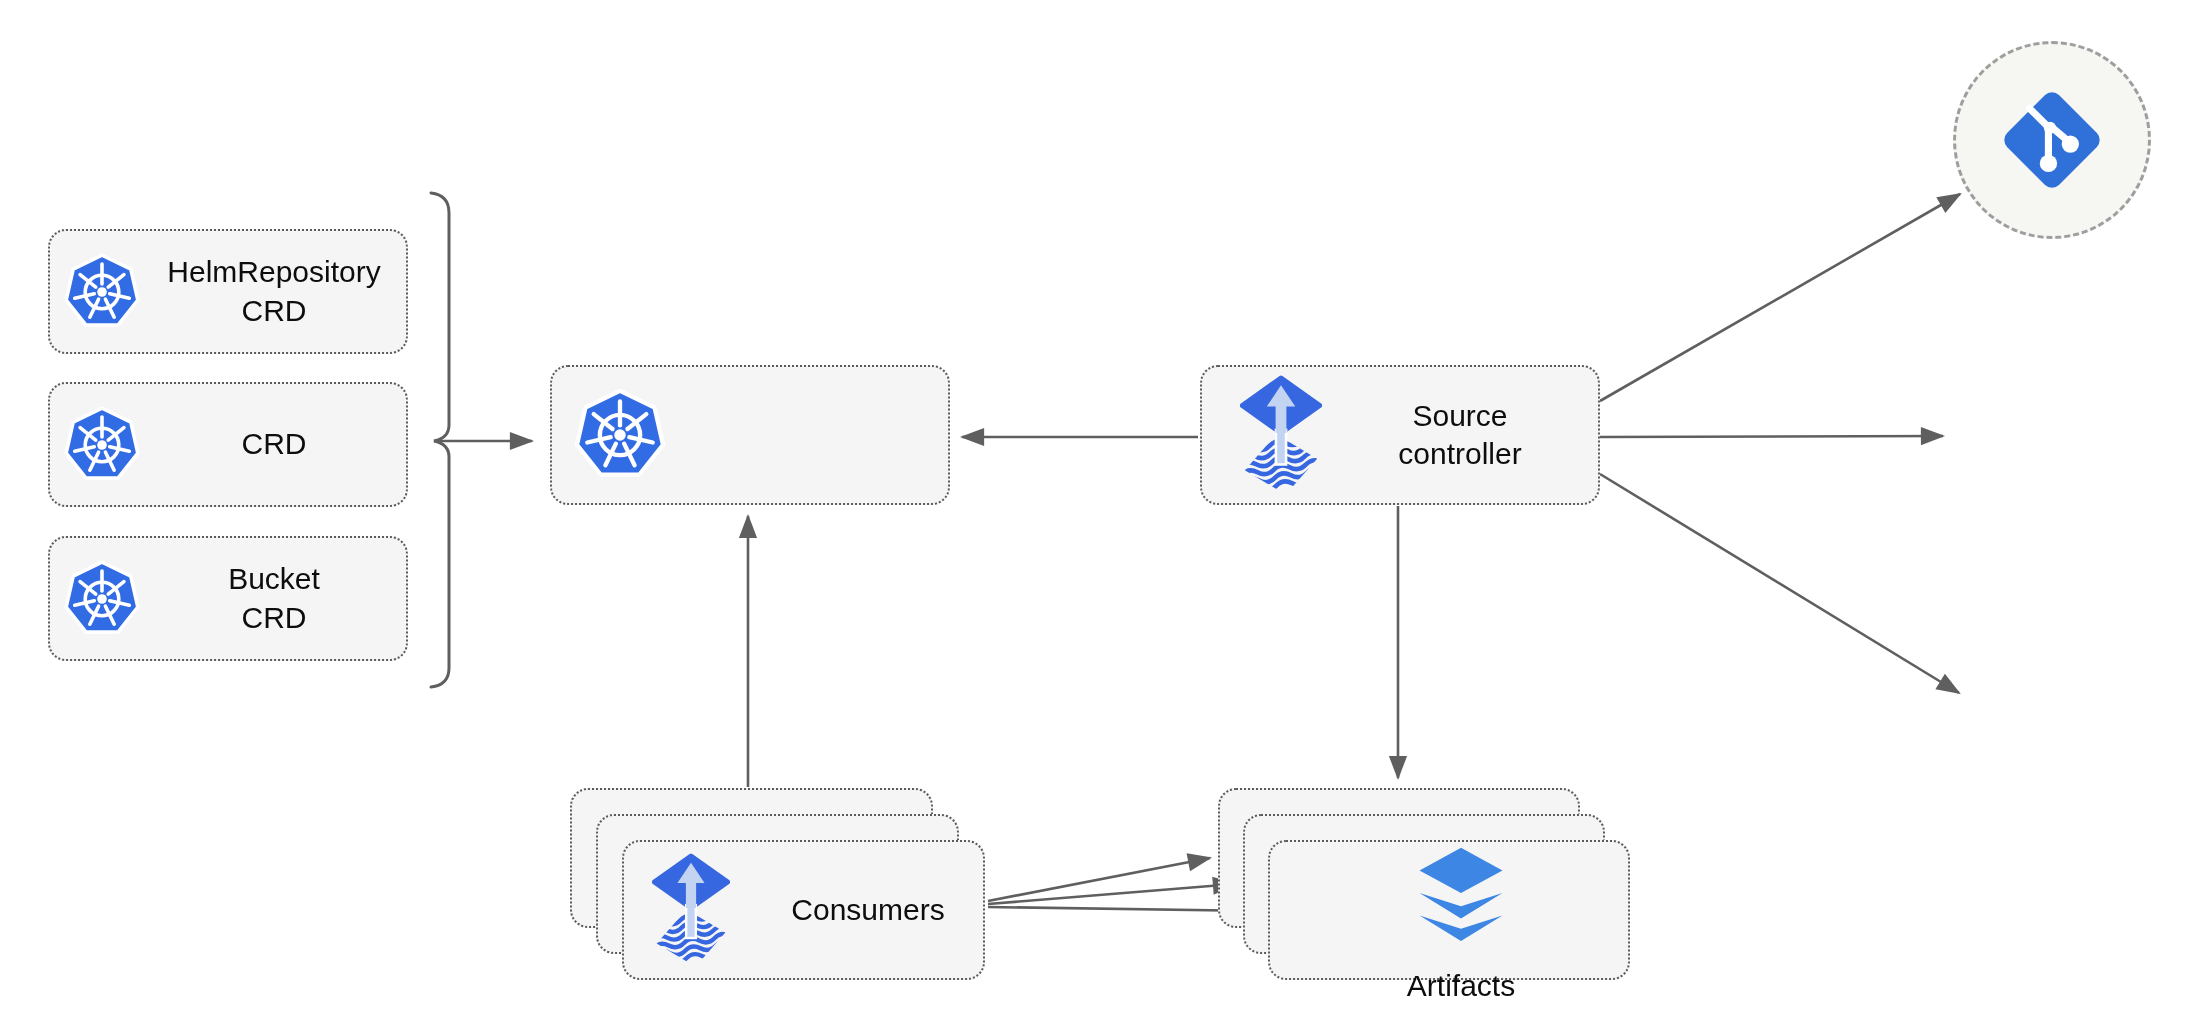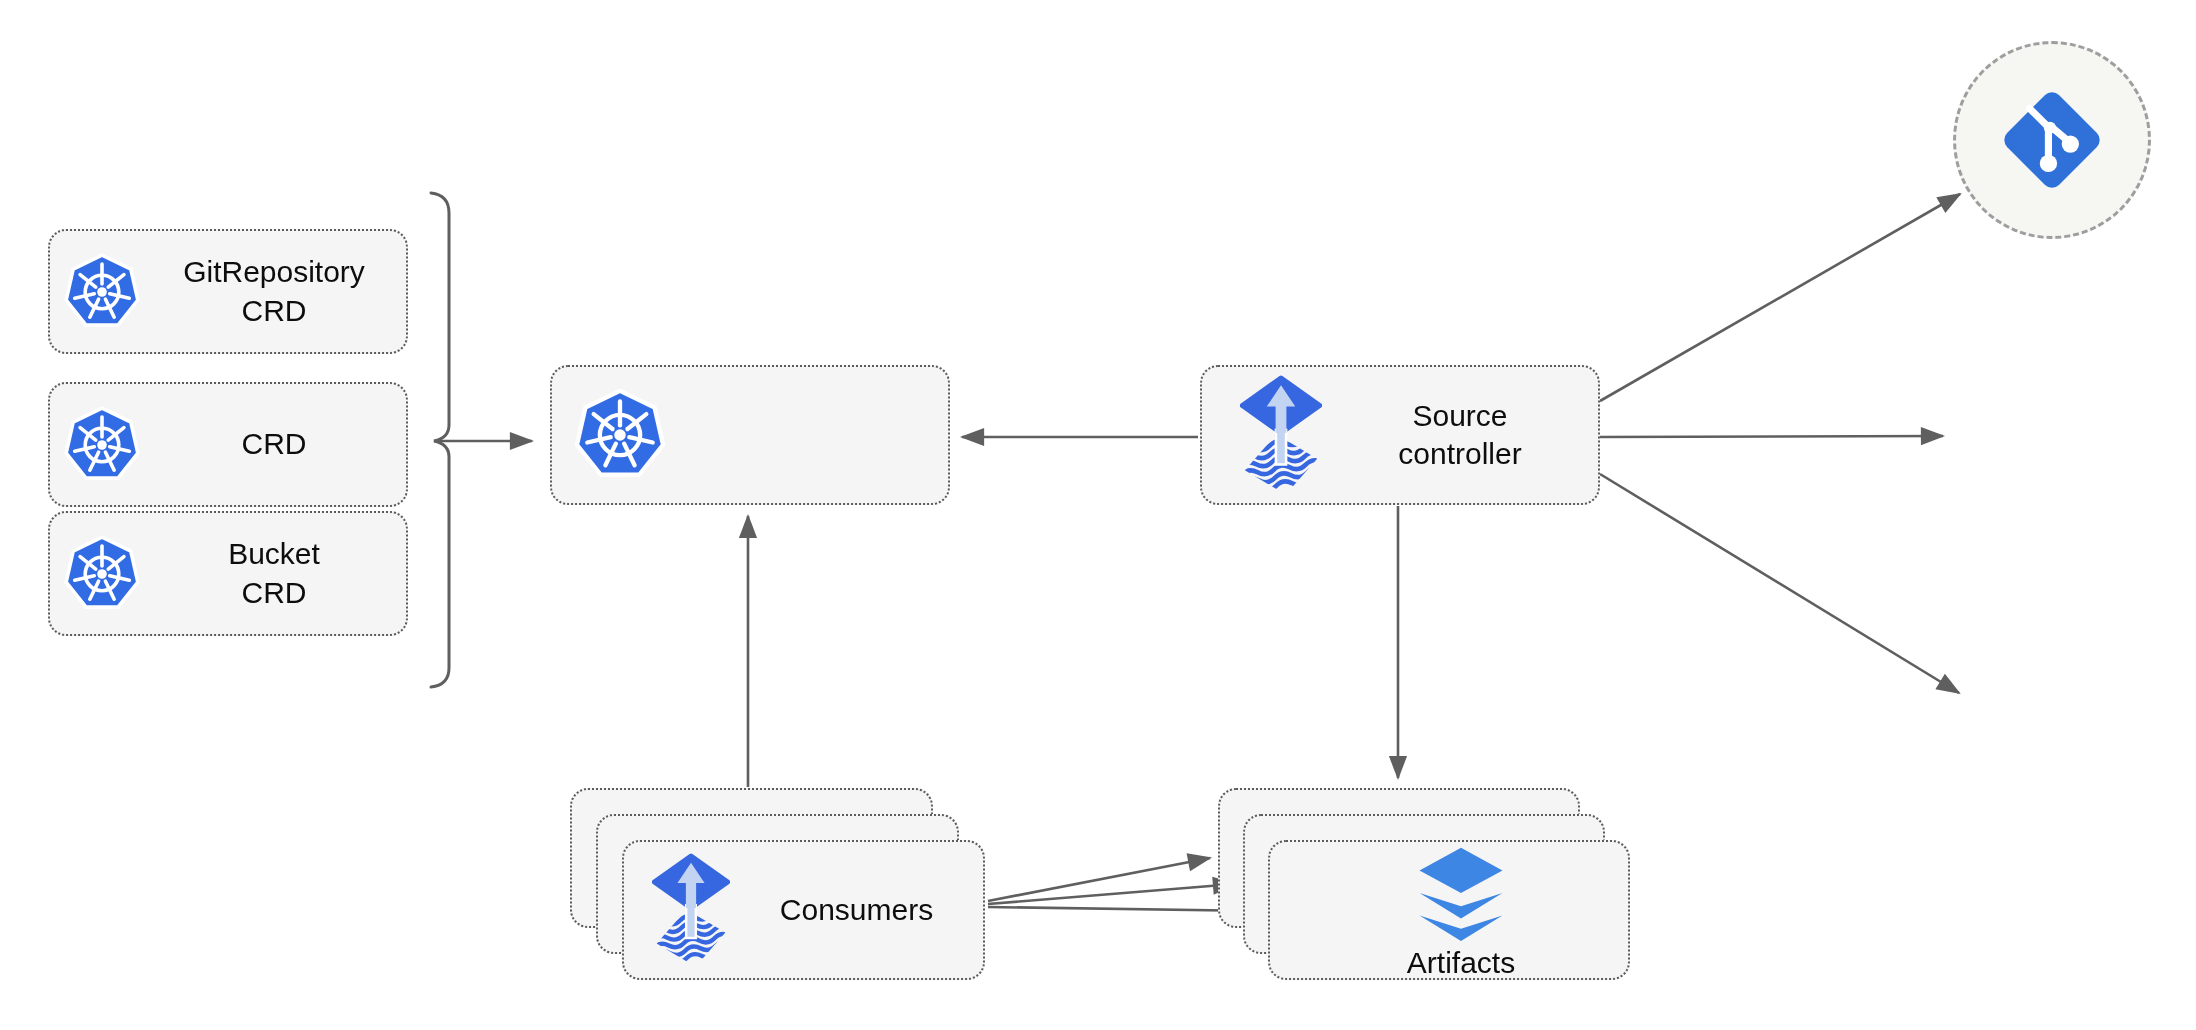--- a/index.html
+++ b/index.html
@@ -25,31 +25,31 @@
     display:flex; align-items:center;
   }
   .label{
     flex:1; text-align:center; font-size:30px; line-height:1.27;
     color:var(--label-color,#0D0D0D);
   }
   .label .line{display:block;}
   .wrap-label{display:inline-block; max-width:200px;}
 
   .crd-box{left:48px; width:360px; height:125px; padding-left:12px;}
-  .crd-1{top:229px;} .crd-2{top:382px;} .crd-3{top:511px;}
+  .crd-1{top:229px;} .crd-2{top:382px;} .crd-3{top:536px;}
 
   .k8s-api-box{left:550px; top:365px; width:400px; height:140px; padding-left:20px;}
   .source-box {left:1200px; top:365px; width:400px; height:140px; padding-left:38px;}
 
   .stack-layer{
     position:absolute; box-sizing:border-box; background:var(--node-fill,#F5F5F5);
     border:2px dotted var(--node-border,#5B5B5B); border-radius:18px;
     width:363px; height:140px;
   }
-  .front{display:flex; align-items:center;}
+  .front{display:flex; align-items:center;gap:23px;}
   .consumers-front{padding-left:28px;}
   .artifacts-front{padding-left:24px;}
 
   .ext-circle{
     position:absolute; box-sizing:border-box; width:198px; height:198px;
     border-radius:50%; background:var(--circle-fill,#F6F6F3);
     border:3px dashed var(--circle-border,#9E9E9E);
     display:flex; align-items:center; justify-content:center;
   }
   .git-circle{left:1953px; top:41px;}
@@ -119,21 +119,21 @@
       <circle class="k8s-hub" cx="50" cy="50" r="6"></circle>
       <line class="k8s-spoke" x1="50" y1="40" x2="50" y2="15"></line>
       <line class="k8s-spoke" x1="57.8" y1="43.8" x2="77.4" y2="28.2"></line>
       <line class="k8s-spoke" x1="59.7" y1="52.2" x2="84.1" y2="57.8"></line>
       <line class="k8s-spoke" x1="54.3" y1="59" x2="65.2" y2="81.5"></line>
       <line class="k8s-spoke" x1="45.7" y1="59" x2="34.8" y2="81.5"></line>
       <line class="k8s-spoke" x1="40.3" y1="52.2" x2="15.9" y2="57.8"></line>
       <line class="k8s-spoke" x1="42.2" y1="43.8" x2="22.6" y2="28.2"></line>
     </svg>
     <div class="label">
-      <span class="line">GitRepository</span>
+      <span class="line">HelmRepository</span>
       <span class="line">CRD</span>
     </div>
   </div>
 
   <div class="node crd-box crd-2">
     <svg class="icon" width="80" height="80" viewBox="0 0 100 100">
       <polygon class="k8s-body" points="50,4 86,21.3 94.8,60.2 70,91.4 30,91.4 5.2,60.2 14,21.3"></polygon>
       <circle class="k8s-ring" cx="50" cy="50" r="21"></circle>
       <circle class="k8s-hub" cx="50" cy="50" r="6"></circle>
       <line class="k8s-spoke" x1="50" y1="40" x2="50" y2="15"></line>

